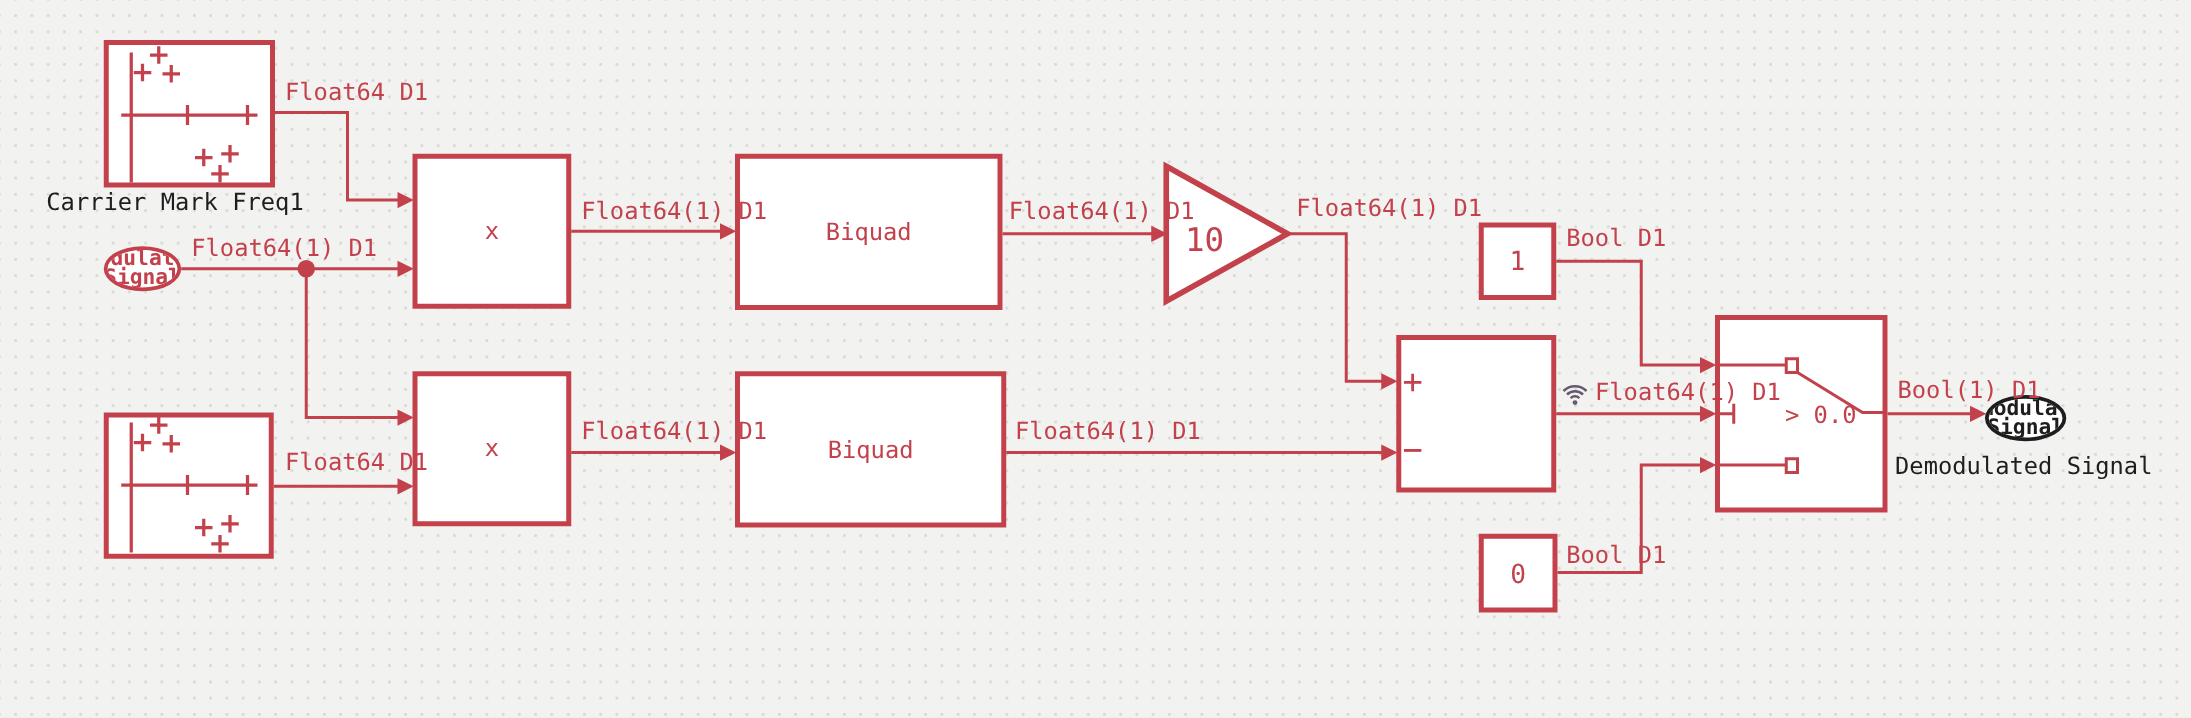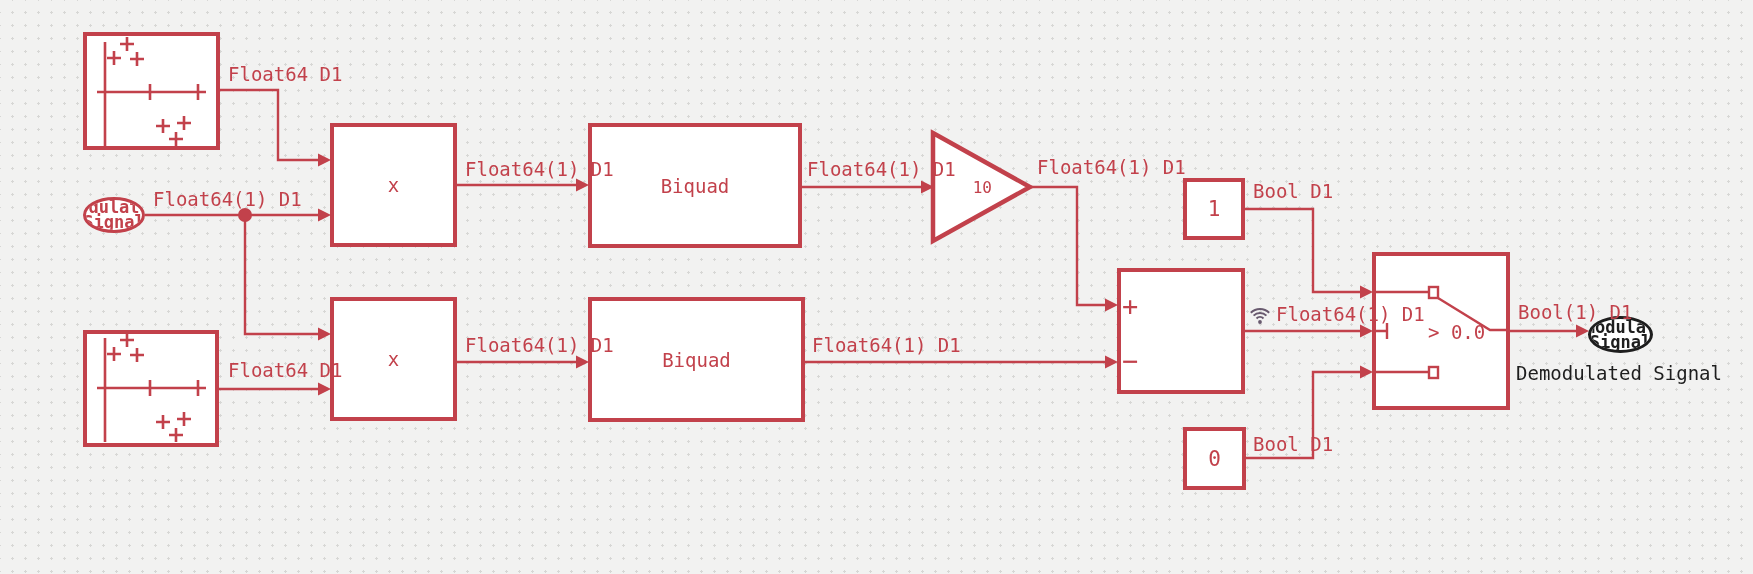--- a/index.html
+++ b/index.html
@@ -28,21 +28,21 @@
   .oval-black{border:3px solid #1e1e1e;color:#1e1e1e;}
   .blk-label{
     position:absolute;color:#1e1e1e;font-size:19px;white-space:nowrap;
     transform:translateX(-50%);z-index:5;
   }
   .sig{
     position:absolute;color:#c2414b;font-size:19px;white-space:nowrap;z-index:5;
   }
   .overlay{position:absolute;left:0;top:0;z-index:3;pointer-events:none;}
   .sum-sign{position:absolute;color:#c2414b;font-size:27px;line-height:26px;z-index:4;}
-  .gain-text{position:absolute;color:#c2414b;font-size:16px;z-index:4;text-align:right;}
+  .gain-text{position:absolute;color:#c2414b;font-size:26px;z-index:4;text-align:left;}
 </style>
 </head>
 <body>
 
 <div class="canvas">
 
   <div class="blk" style="left:83px;top:32px;width:137px;height:118px;"></div>
   <div class="blk" style="left:83px;top:330px;width:136px;height:117px;"></div>
 
   <div class="oval oval-red" style="left:83px;top:197px;width:62px;height:36px;">
@@ -78,20 +78,21 @@
   <div class="blk" style="left:1372px;top:252px;width:138px;height:158px;"></div>
   <div class="sig" style="left:1428px;top:321px;z-index:4;">&gt; 0.0</div>
 
   <div class="oval oval-black" style="left:1588px;top:316px;width:65px;height:37px;">
     <span>Demodulated</span>
     <span>Signal</span>
   </div>
 
   <div class="gain-text" style="left:948px;top:178px;width:44px;">10</div>
 
+  <div class="blk-label" style="left:140px;top:151px;">Carrier Mark Freq1</div>
   <div class="blk-label" style="left:1619px;top:362px;text-align:right;">Demodulated Signal</div>
 
   <div class="sig" style="left:228px;top:63px;">Float64 D1</div>
   <div class="sig" style="left:153px;top:188px;">Float64(1) D1</div>
   <div class="sig" style="left:465px;top:158px;">Float64(1) D1</div>
   <div class="sig" style="left:807px;top:158px;">Float64(1) D1</div>
   <div class="sig" style="left:1037px;top:156px;">Float64(1) D1</div>
   <div class="sig" style="left:228px;top:359px;">Float64 D1</div>
   <div class="sig" style="left:465px;top:334px;">Float64(1) D1</div>
   <div class="sig" style="left:812px;top:334px;">Float64(1) D1</div>

